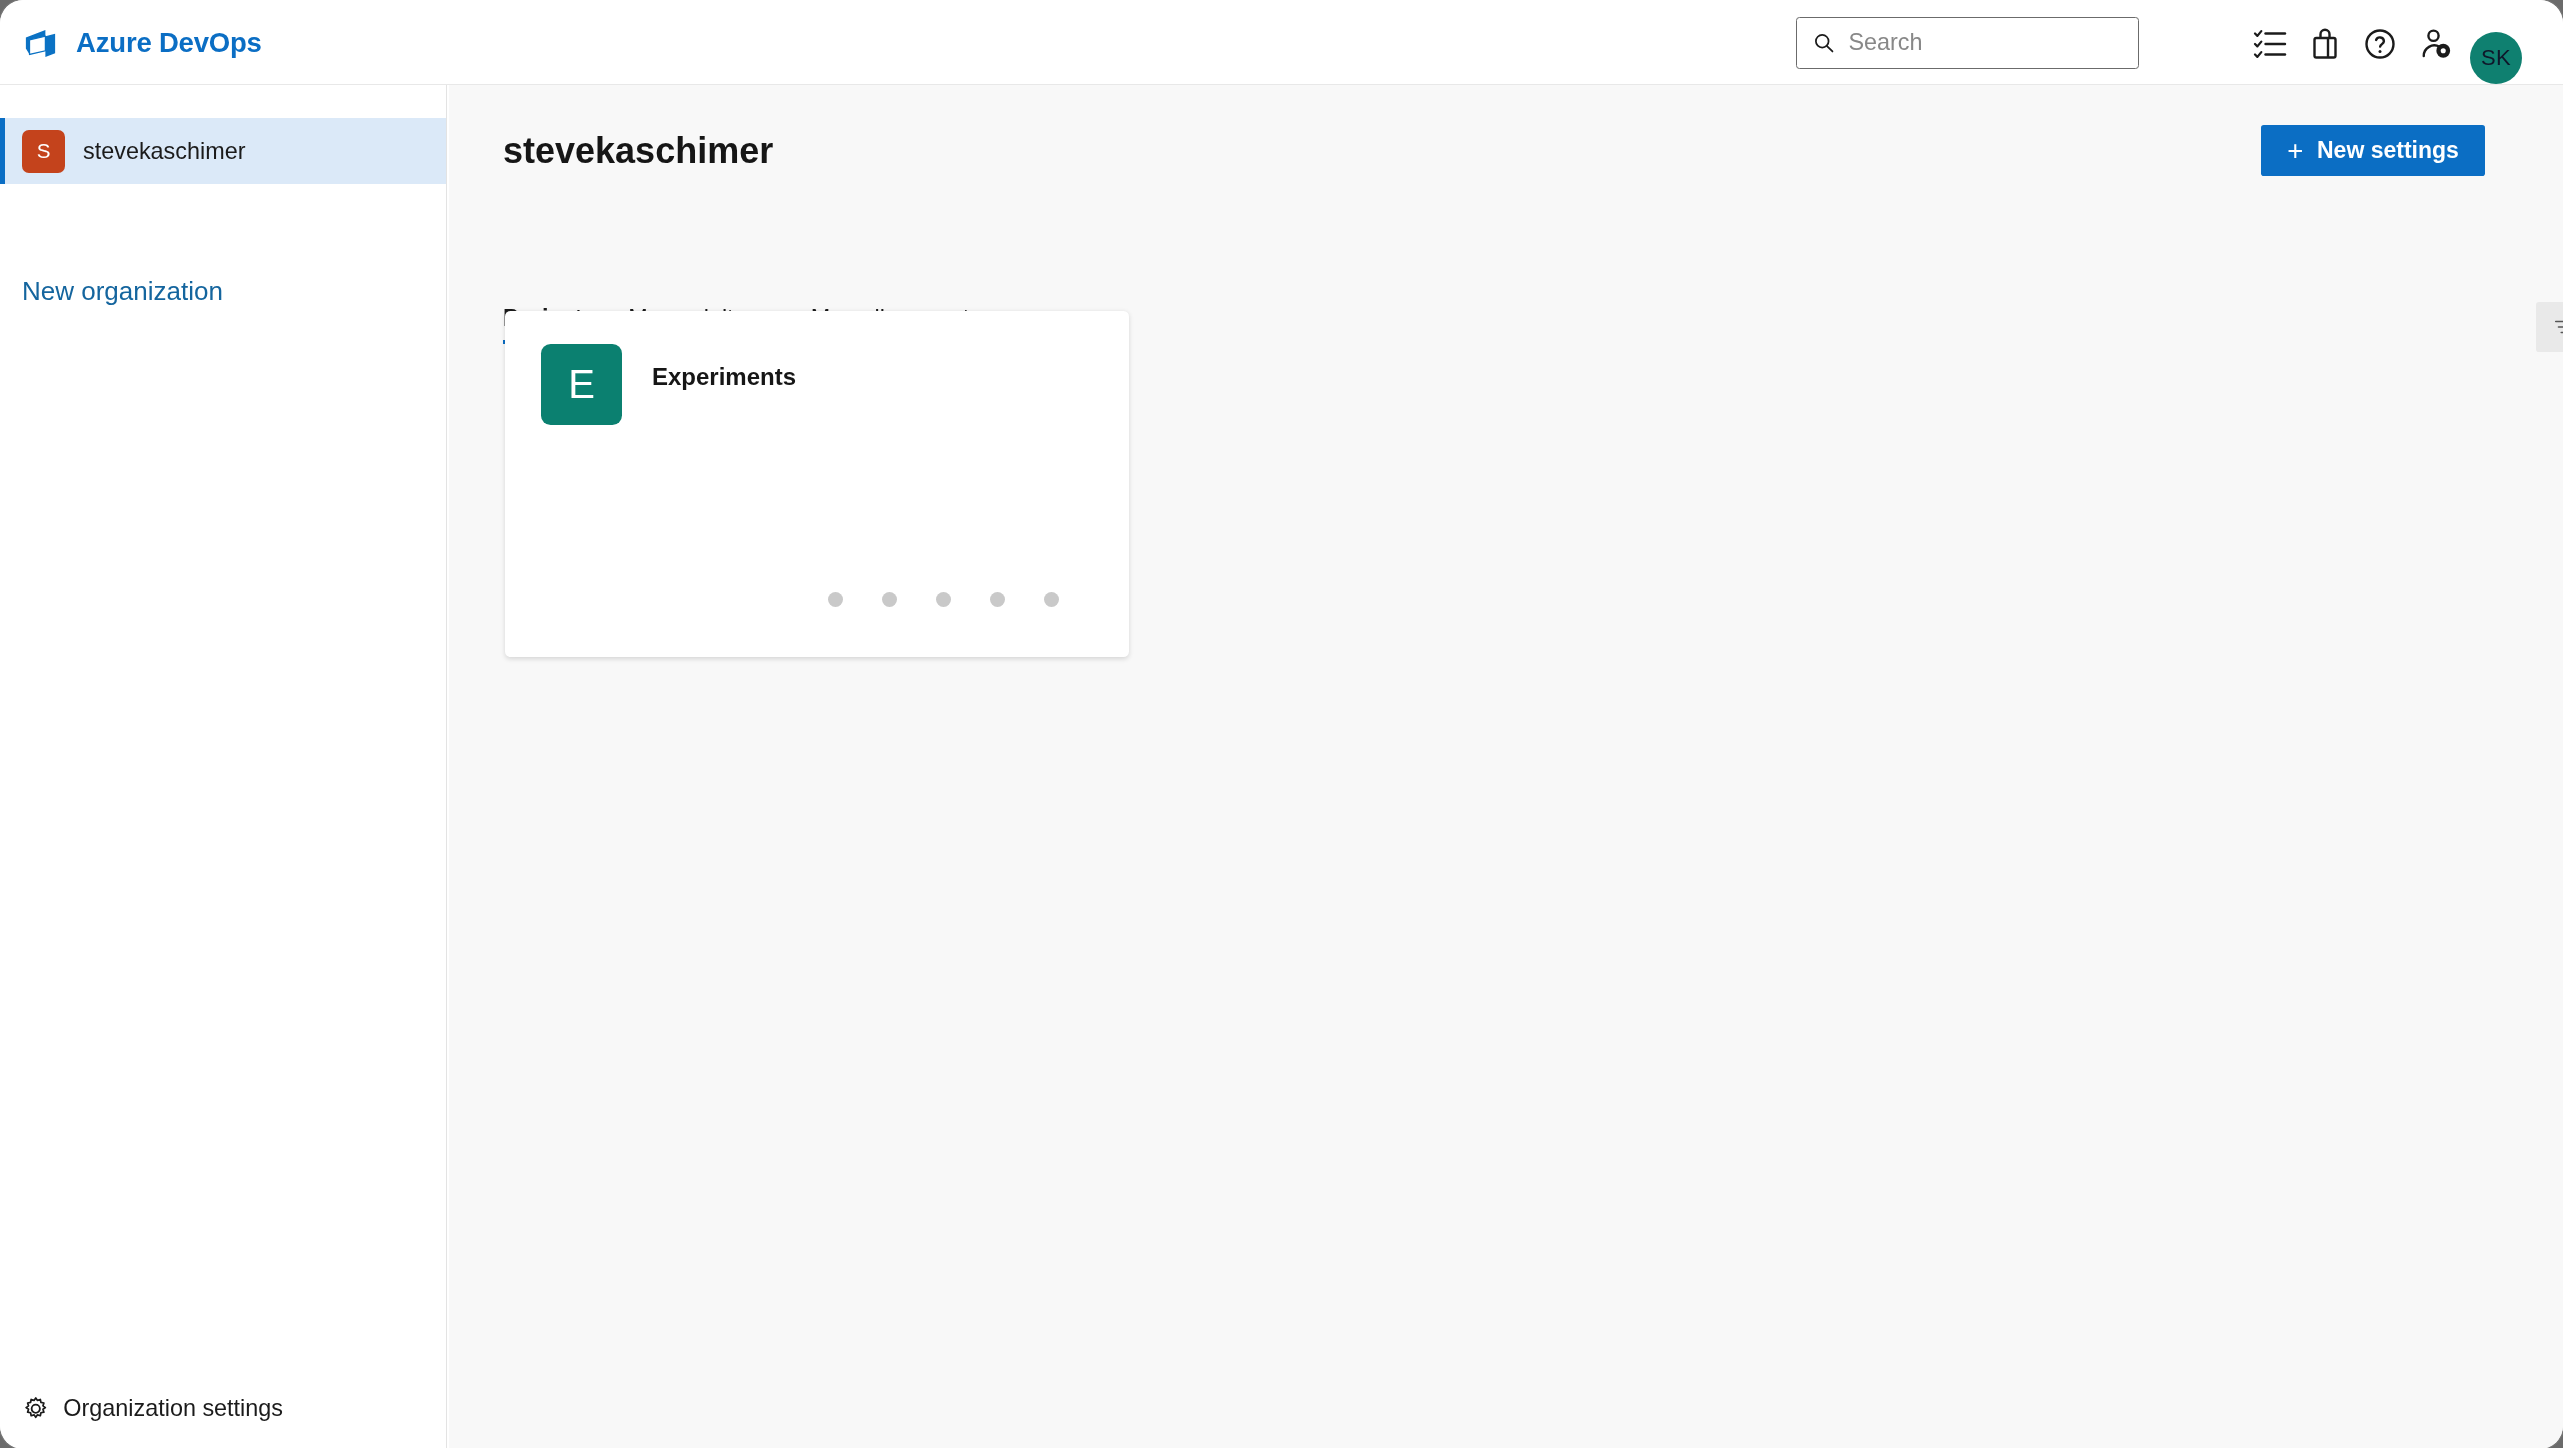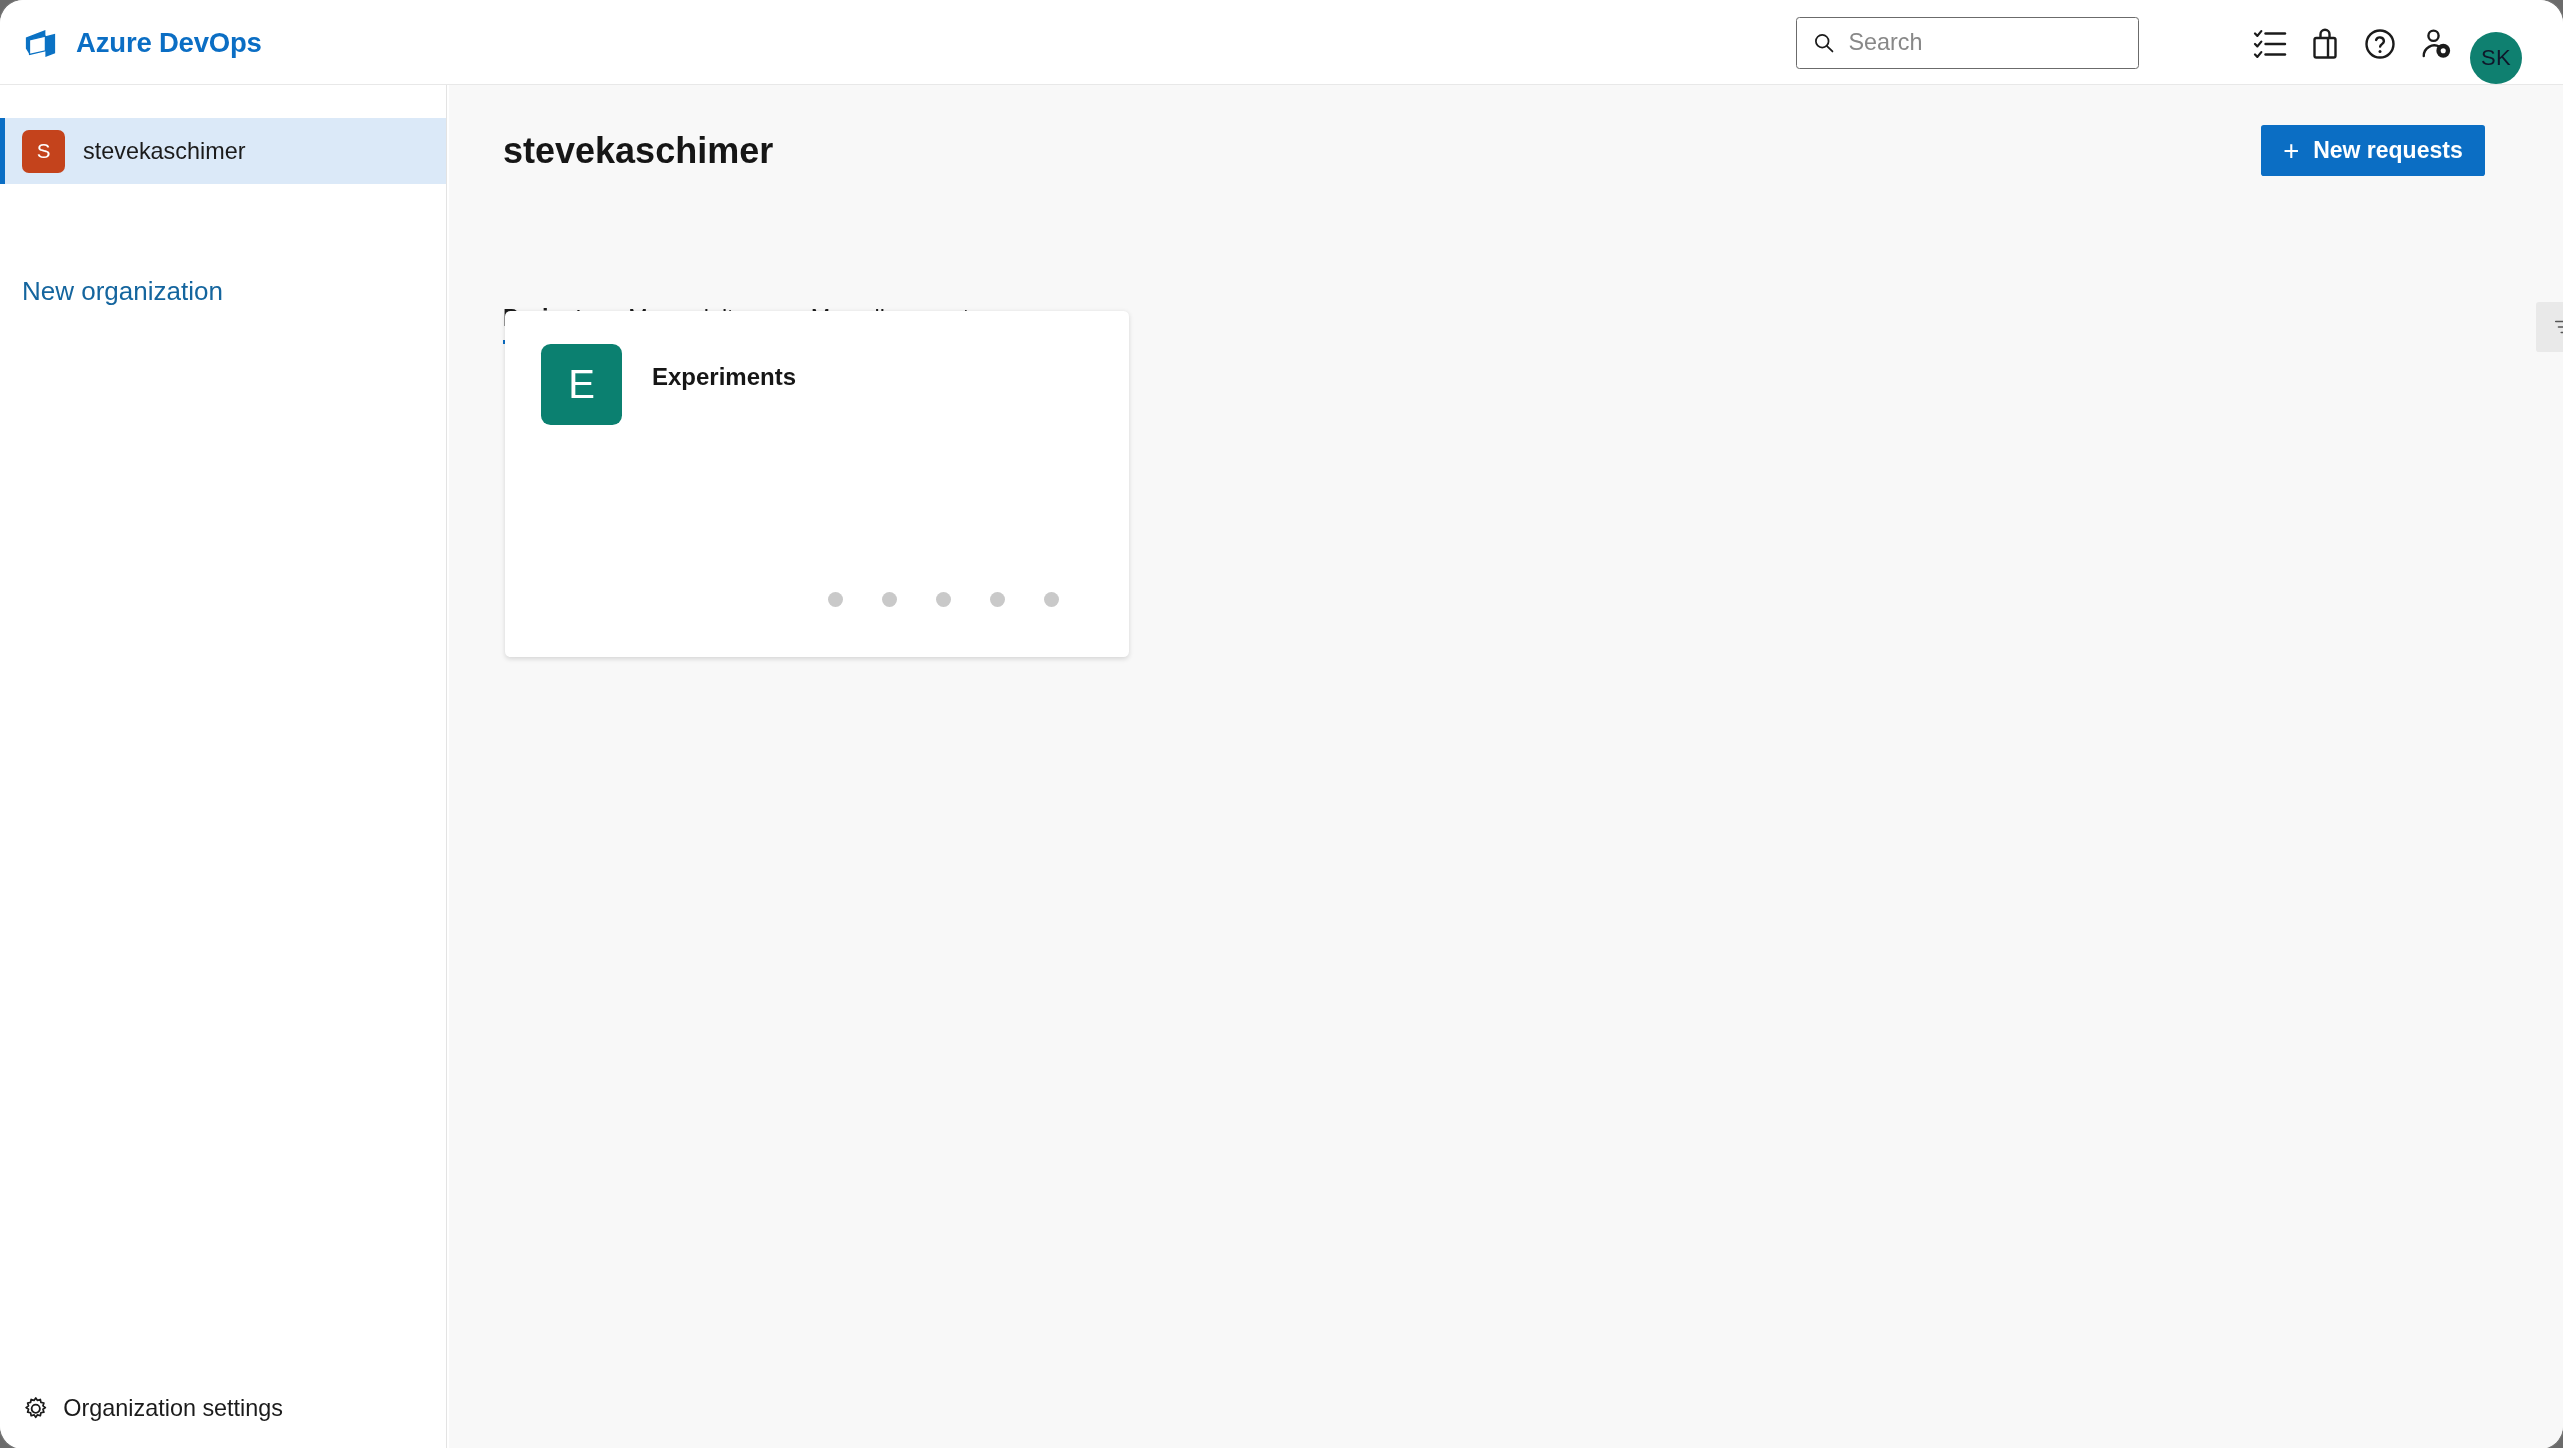--- a/index.html
+++ b/index.html
@@ -405,21 +405,21 @@
       <span class="ostext">Organization settings</span>
     </div>
   </div>
 
   <div id="main">
 
     <div id="page-title">stevekaschimer</div>
 
     <button id="new-project-btn">
       <span class="plus">+</span>
-      <span>New requests</span>
+      <span>New settings</span>
     </button>
 
     <div id="tabs">
       <div class="tab active">
         <span>Projects</span>
       </div>
       <div class="tab">
         <span>My work items</span>
       </div>
       <div class="tab">

